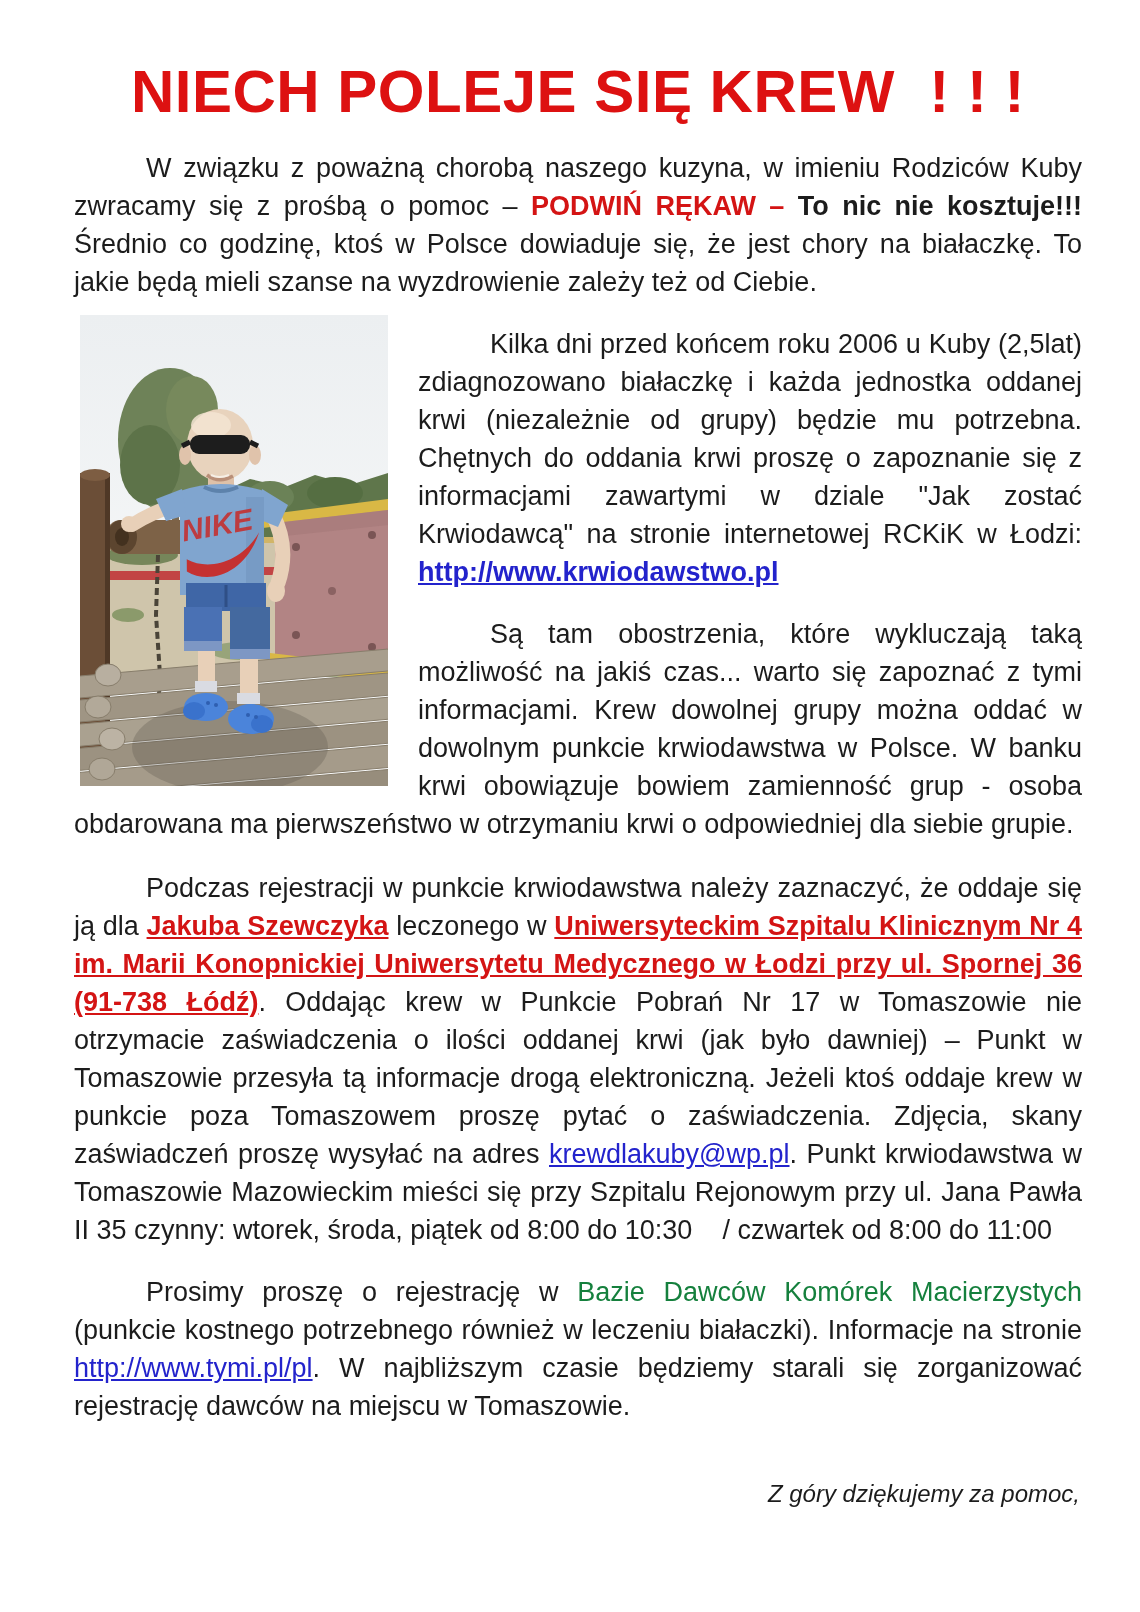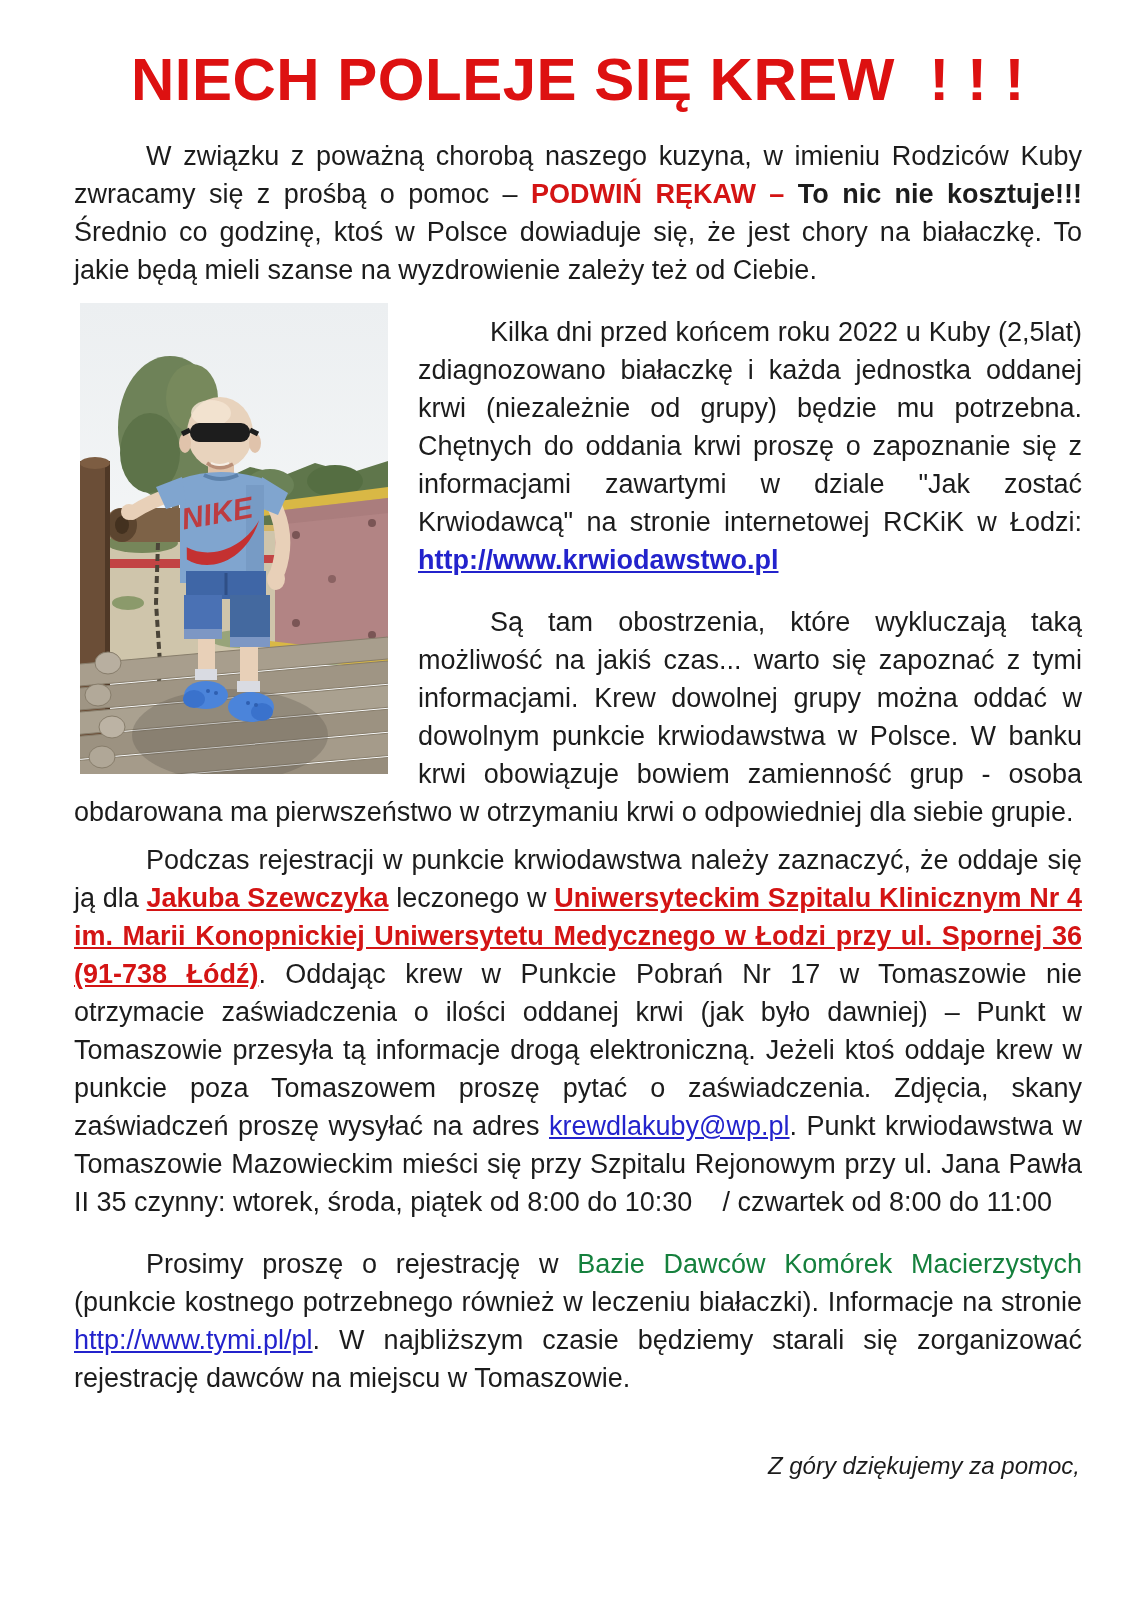--- a/index.html
+++ b/index.html
@@ -15,40 +15,40 @@
     box-sizing:border-box;
     padding:30px 58px 40px 74px;
     background:#ffffff;
   }
   .title {
     text-align:center;
     color:#dd1111;
     font-size:60px;
     line-height:1.12;
     font-weight:700;
-    margin:16px 0 0 0;
+    margin:28px 0 0 0;
     letter-spacing:0.5px;
     white-space:pre;
   }
   .subtitle {
     text-align:center;
     color:#dd1111;
     font-size:44px;
     line-height:1.1;
     font-weight:700;
     margin:26px 0 0 0;
   }
   .para {
     font-size:27px;
     line-height:38px;
     text-align:justify;
     text-indent:72px;
     margin:24px 0 0 0;
   }
-  .para.clear { clear:both; margin-top:10px; }
+  .para.clear { clear:both; margin-top:26px; }
   .bold { font-weight:700; }
   .red-bold { color:#d41414; font-weight:700; }
   .red-text { color:#15803d; }
   .link-blue { color:#2323cc; text-decoration:underline; cursor:pointer; }
   .link-blue.bold { font-weight:700;margin-top:28px; }
   .link-red { color:#d41414; font-weight:700; text-decoration:underline; cursor:pointer; }
   .photo-float {
     float:left;
     width:308px;
     height:471px;
@@ -208,21 +208,21 @@
           <line x1="110" y1="127" x2="102" y2="131" stroke="#1d1d1d" stroke-width="5"></line>
           <line x1="170" y1="127" x2="178" y2="131" stroke="#1d1d1d" stroke-width="5"></line>
         </g>
 
         <path d="M127,160 Q139,169 153,161" stroke="#b98f78" stroke-width="3.5" fill="none"></path>
         <path d="M131,160 Q139,164 149,160" stroke="#f6efe6" stroke-width="2" fill="none"></path>
       </g>
     </svg>
   </div>
 
-  <p class="para"><span>Kilka dni przed końcem roku 2022 u Kuby (2,5lat) zdiagnozowano białaczkę i każda jednostka oddanej krwi (niezależnie od grupy) będzie mu potrzebna. Chętnych do oddania krwi proszę o zapoznanie się z informacjami zawartymi w dziale "Jak zostać Krwiodawcą" na stronie internetowej RCKiK w Łodzi: </span><a class="link-blue bold">http://www.krwiodawstwo.pl</a></p>
+  <p class="para"><span>Kilka dni przed końcem roku 2006 u Kuby (2,5lat) zdiagnozowano białaczkę i każda jednostka oddanej krwi (niezależnie od grupy) będzie mu potrzebna. Chętnych do oddania krwi proszę o zapoznanie się z informacjami zawartymi w dziale "Jak zostać Krwiodawcą" na stronie internetowej RCKiK w Łodzi: </span><a class="link-blue bold">http://www.krwiodawstwo.pl</a></p>
 
   <p class="para"><span>Są tam obostrzenia, które wykluczają taką możliwość na jakiś czas... warto się zapoznać z tymi informacjami. Krew dowolnej grupy można oddać w dowolnym punkcie krwiodawstwa w Polsce. W banku krwi obowiązuje bowiem zamienność grup - osoba obdarowana ma pierwszeństwo w otrzymaniu krwi o odpowiedniej dla siebie grupie.</span></p>
 
   <p class="para clear"><span>Podczas rejestracji w punkcie krwiodawstwa należy zaznaczyć, że oddaje się ją dla </span><a class="link-red">Jakuba Szewczyka</a><span> leczonego w </span><a class="link-red">Uniwersyteckim Szpitalu Klinicznym Nr 4 im. Marii Konopnickiej Uniwersytetu Medycznego w Łodzi przy ul. Spornej 36 (91-738 Łódź)</a><span>. Oddając krew w Punkcie Pobrań Nr 17 w Tomaszowie nie otrzymacie zaświadczenia o ilości oddanej krwi (jak było dawniej) – Punkt w Tomaszowie przesyła tą informacje drogą elektroniczną. Jeżeli ktoś oddaje krew w punkcie poza Tomaszowem proszę pytać o zaświadczenia. Zdjęcia, skany zaświadczeń proszę wysyłać na adres </span><a class="link-blue">krewdlakuby@wp.pl</a><span>. Punkt krwiodawstwa w Tomaszowie Mazowieckim mieści się przy Szpitalu Rejonowym przy ul. Jana Pawła II 35 czynny: wtorek, środa, piątek od 8:00 do 10:30 &nbsp;&nbsp; / czwartek od 8:00 do 11:00</span></p>
 
   <p class="para"><span>Prosimy proszę o rejestrację w </span><span class="red-text">Bazie Dawców Komórek Macierzystych</span><span> (punkcie kostnego potrzebnego również w leczeniu białaczki). Informacje na stronie </span><a class="link-blue">http://www.tymi.pl/pl</a><span>. W najbliższym czasie będziemy starali się zorganizować rejestrację dawców na miejscu w Tomaszowie.</span></p>
 
   <p class="closing">Z góry dziękujemy za pomoc,</p>
 
 </div>

